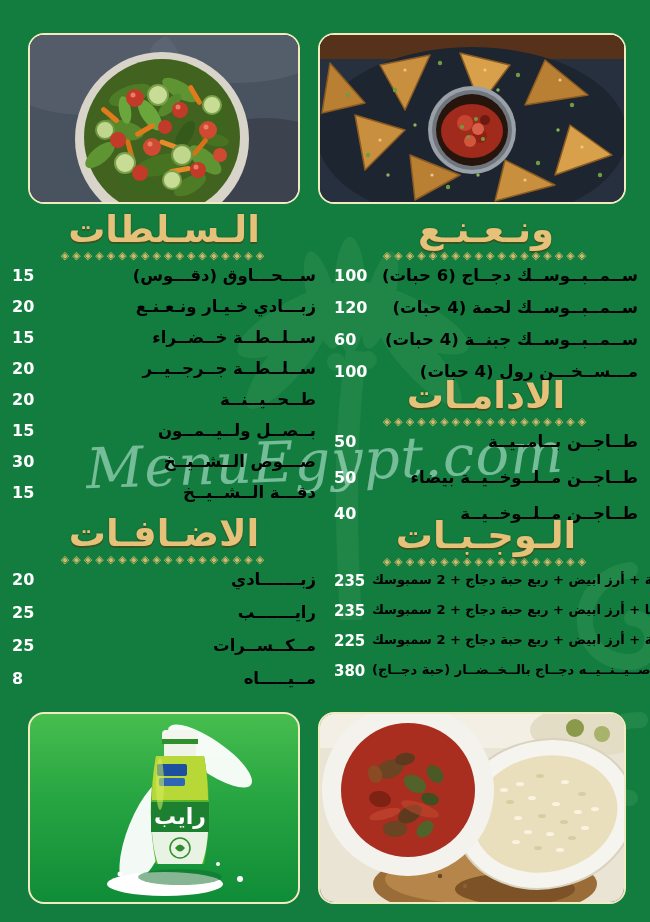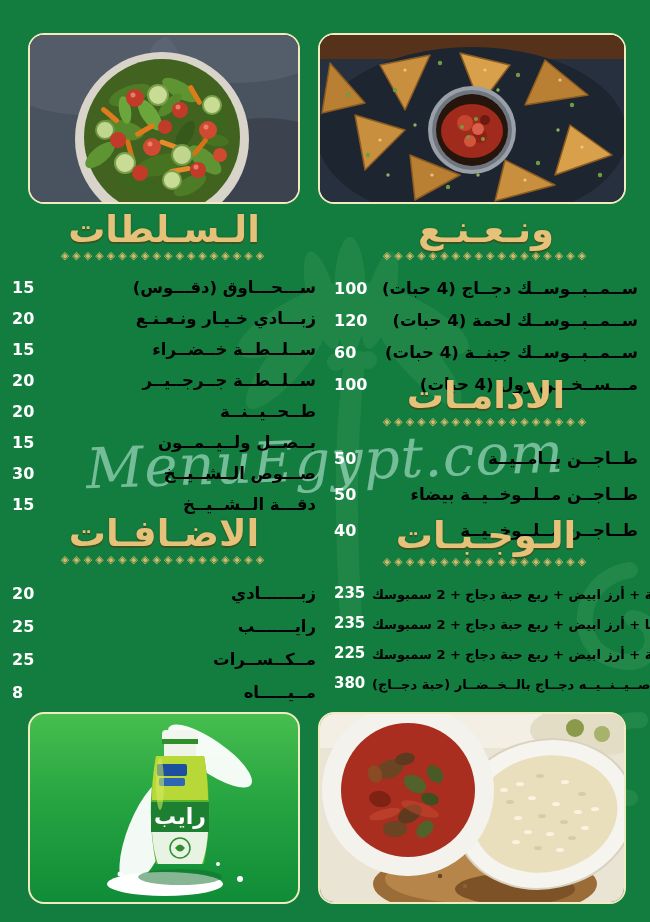--- a/index.html
+++ b/index.html
@@ -33,21 +33,21 @@
   #sec-meals{left:330px;top:518px;}
   .menu-section h2{
     margin:0;text-align:center;font-size:37px;line-height:36px;font-weight:bold;
     color:#e6c179;text-shadow:0 2px 0 rgba(90,56,8,.5), 0 0 2px rgba(0,0,0,.25);
   }
   .ornament{
     height:14px;line-height:13px;text-align:center;color:#d3b96b;
     font-size:11px;letter-spacing:3px;overflow:hidden;white-space:nowrap;margin:1px 0 3px;
   }
   .ornament::before{content:"◈◈◈◈◈◈◈◈◈◈◈◈◈◈◈◈◈◈";}
-  .row{display:flex;align-items:flex-end;justify-content:space-between;padding:0 4px;}
+  .row{display:flex;align-items:flex-start;justify-content:space-between;padding:0 4px;}
   #sec-salads .row{height:31px;}
   #sec-extras .row{height:33px;}
   #sec-appetizers .row{height:32px;}
   #sec-idamat .row{height:36px;}
   #sec-meals .row{height:30px;}
   .price{font-weight:bold;font-size:16px;color:#fff;min-width:38px;text-align:left;}
   .nm{font-weight:bold;font-size:16.5px;color:#000000;direction:rtl;text-align:right;white-space:nowrap;}
   #sec-meals .nm{font-size:13px;}
   #sec-meals .price{font-size:15px;}
   .note{color:#fff;font-weight:bold;font-size:15px;text-align:center;direction:rtl;margin-top:3px;}
@@ -194,21 +194,21 @@
         <circle cx="158" cy="140" r="1.7"></circle>
     </g>
   </svg>
 </div>
 
 <section class="menu-section" id="sec-appetizers">
   <h2>ونـعـنـع</h2>
   <div class="ornament"></div>
   <div class="row">
     <span class="price">100</span>
-    <span class="nm">ســمــبــوســك دجــاج (4 حبات)</span>
+    <span class="nm">ســمــبــوســك دجــاج (6 حبات)</span>
   </div>
   <div class="row">
     <span class="price">120</span>
     <span class="nm">ســمــبــوســك لحمة (4 حبات)</span>
   </div>
   <div class="row">
     <span class="price">60</span>
     <span class="nm">ســمــبــوســك جبنــة (4 حبات)</span>
   </div>
   <div class="row">

